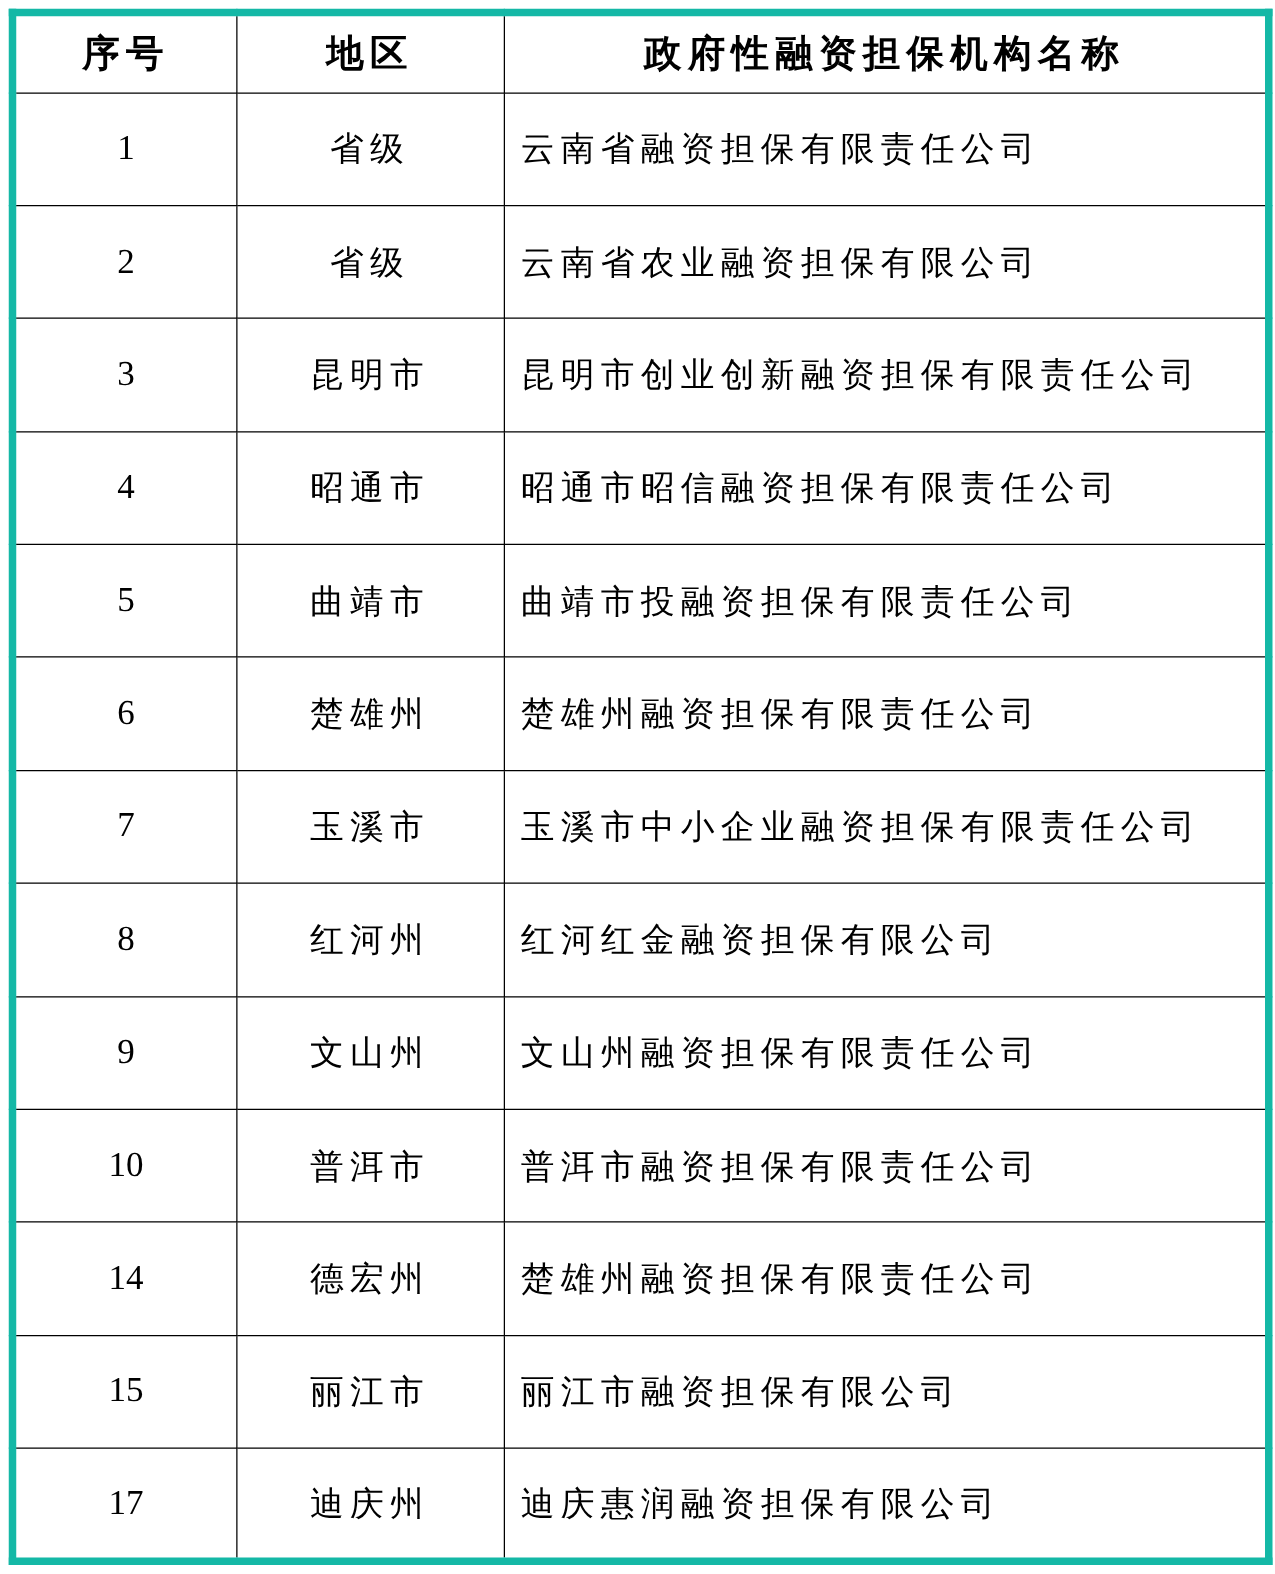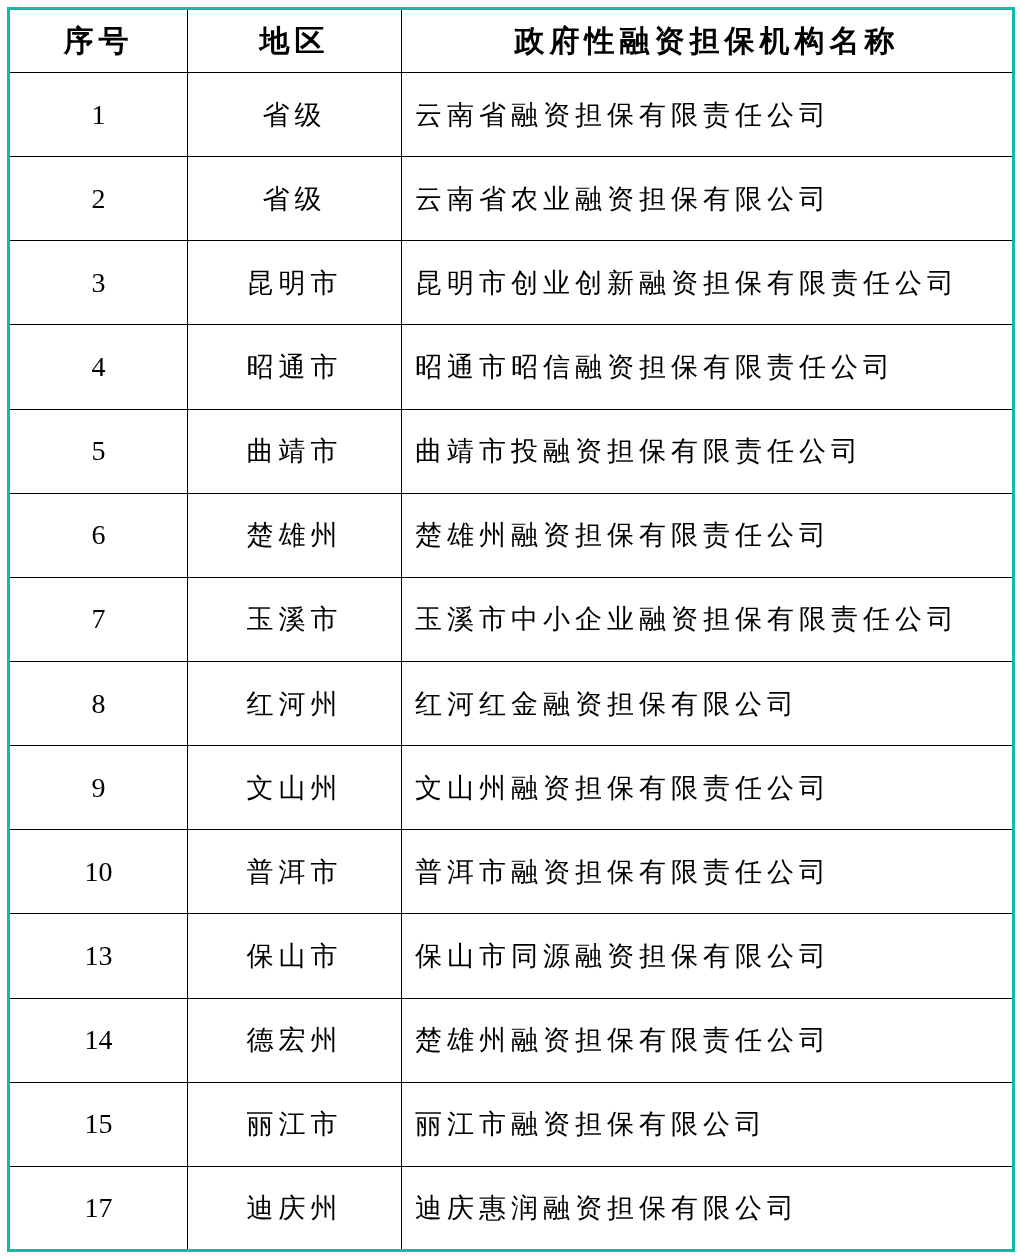--- a/index.html
+++ b/index.html
@@ -29,21 +29,21 @@
   .doc-table col.col-region { width: 214px; }
   .doc-table col.col-name   { width: 612px; }
   .doc-table th, .doc-table td {
     border: 1.6px solid #000000;
     text-align: center;
     vertical-align: middle;
     padding: 0;
     overflow: hidden;
     white-space: nowrap;
   }
-  .doc-table { border: 3px solid #14b8a6; }
+  .doc-table { border: 6px solid #14b8a6; }
   .doc-table thead tr { height: 64px; }
   .doc-table tbody tr { height: 65px; }
   .doc-table th {
     font-family: "Liberation Sans", "DejaVu Sans", sans-serif;
     font-weight: bold;
     font-size: 30px;
     letter-spacing: 5px;
   }
   .doc-table td {
     font-family: "Liberation Serif", "DejaVu Serif", serif;
@@ -121,25 +121,20 @@
         <td class="cell-no">9</td>
         <td class="cell-region">文山州</td>
         <td class="cell-name">文山州融资担保有限责任公司</td>
       </tr>
       <tr>
         <td class="cell-no">10</td>
         <td class="cell-region">普洱市</td>
         <td class="cell-name">普洱市融资担保有限责任公司</td>
       </tr>
       <tr>
-        <td class="cell-no">13</td>
-        <td class="cell-region">保山市</td>
-        <td class="cell-name">保山市同源融资担保有限公司</td>
-      </tr>
-      <tr>
         <td class="cell-no">14</td>
         <td class="cell-region">德宏州</td>
         <td class="cell-name">楚雄州融资担保有限责任公司</td>
       </tr>
       <tr>
         <td class="cell-no">15</td>
         <td class="cell-region">丽江市</td>
         <td class="cell-name">丽江市融资担保有限公司</td>
       </tr>
       <tr>

